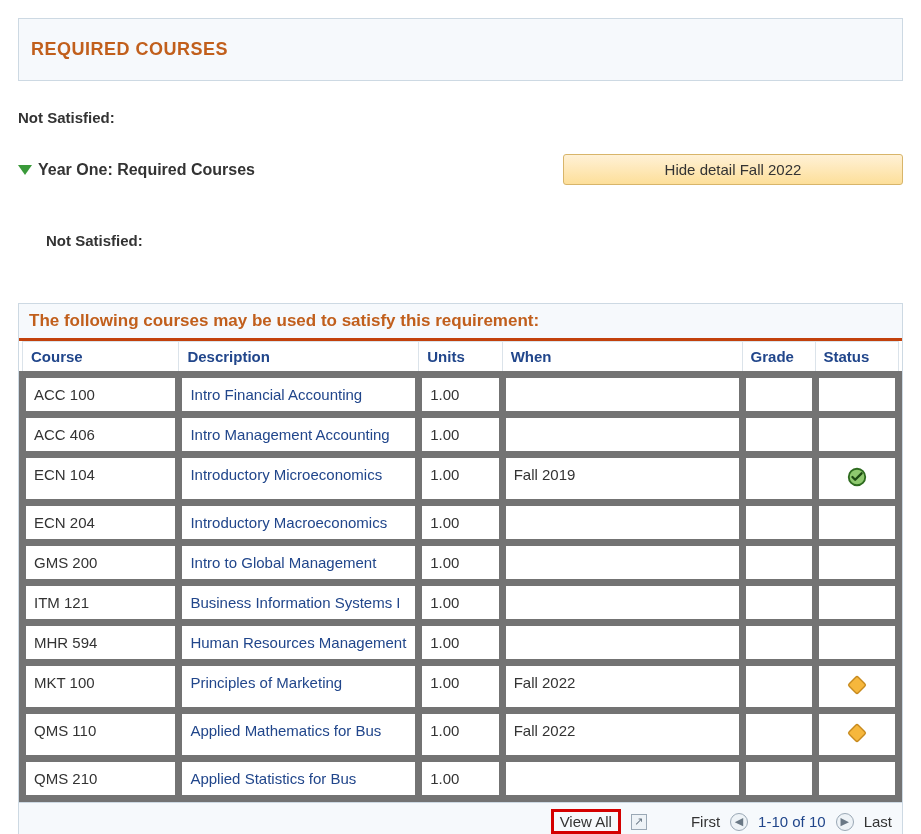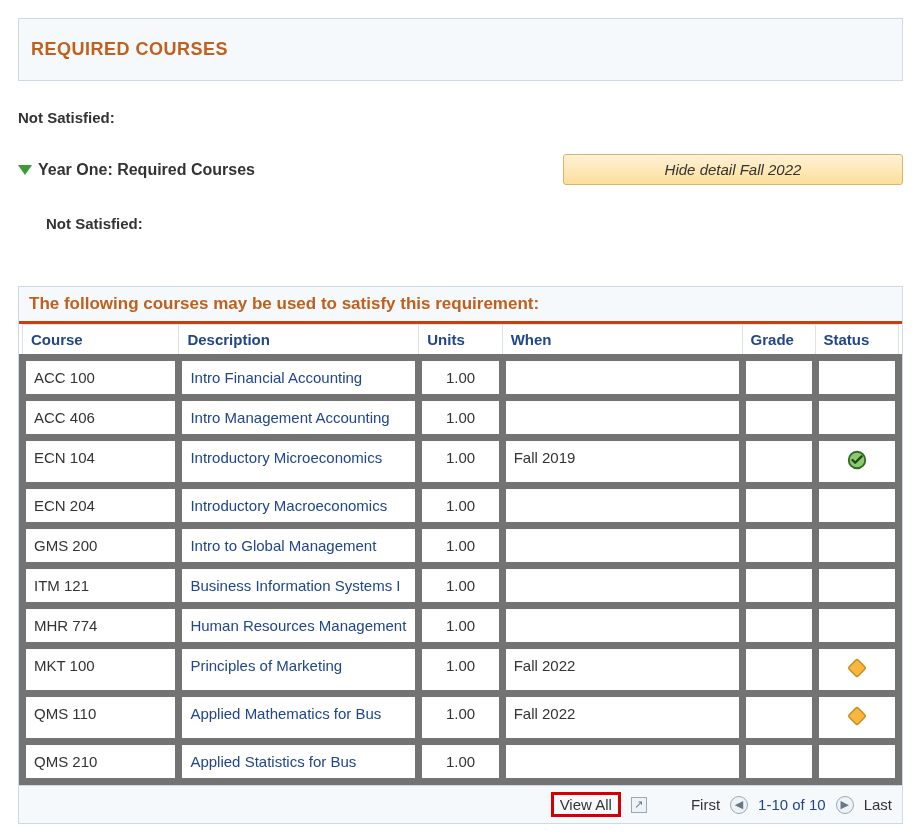--- a/index.html
+++ b/index.html
@@ -23,21 +23,21 @@
   }
   .not-satisfied {
     font-weight: bold;
     color: #333;
     margin: 28px 0 28px 0;
   }
   .year-row {
     display: flex;
     align-items: center;
     justify-content: space-between;
-    margin-bottom: 30px;
+    margin-bottom: 47px;
   }
   .year-left {
     display: flex;
     align-items: center;
     gap: 6px;
   }
   .year-title {
     font-weight: bold;
     color: #333;
     font-size: 16px;
@@ -52,21 +52,20 @@
   .hide-btn {
     background: linear-gradient(#fff1d6, #fddf9a);
     border: 1px solid #d8b56a;
     border-radius: 3px;
     padding: 6px 0;
     width: 340px;
     text-align: center;
     color: #333;
     font-size: 15px;
     cursor: pointer;
-    font-style: italic;
   }
   .sub-not-sat {
     font-weight: bold;
     color: #333;
     margin-left: 28px;
     margin-bottom: 54px;
   }
   .table-wrap {
     border: 1px solid #cdd9e3;
   }
@@ -96,21 +95,21 @@
     padding: 8px 8px;
     border: 7px solid #737373;
     vertical-align: top;
     color: #333;
     font-size: 15px;
   }
   table.courses td.link a {
     color: #21468b;
     text-decoration: none;
   }
-  table.courses td.units { text-align: center; }
+  table.courses td.units { text-align: left; }
   table.courses td.status { text-align: center; }
   .col-course { width: 150px; }
   .col-desc { width: 230px; }
   .col-units { width: 80px; }
   .col-when { width: 230px; }
   .col-grade { width: 70px; }
   .col-status { width: 80px; }
   .pager {
     background: #f6f9fc;
     border-top: 1px solid #cdd9e3;
@@ -232,21 +231,21 @@
         </tr>
         <tr>
           <td>ITM 121</td>
           <td class="link"><a href="#">Business Information Systems I</a></td>
           <td class="units">1.00</td>
           <td></td>
           <td></td>
           <td class="status"></td>
         </tr>
         <tr>
-          <td>MHR 774</td>
+          <td>MHR 594</td>
           <td class="link"><a href="#">Human Resources Management</a></td>
           <td class="units">1.00</td>
           <td></td>
           <td></td>
           <td class="status"></td>
         </tr>
         <tr>
           <td>MKT 100</td>
           <td class="link"><a href="#">Principles of Marketing</a></td>
           <td class="units">1.00</td>

